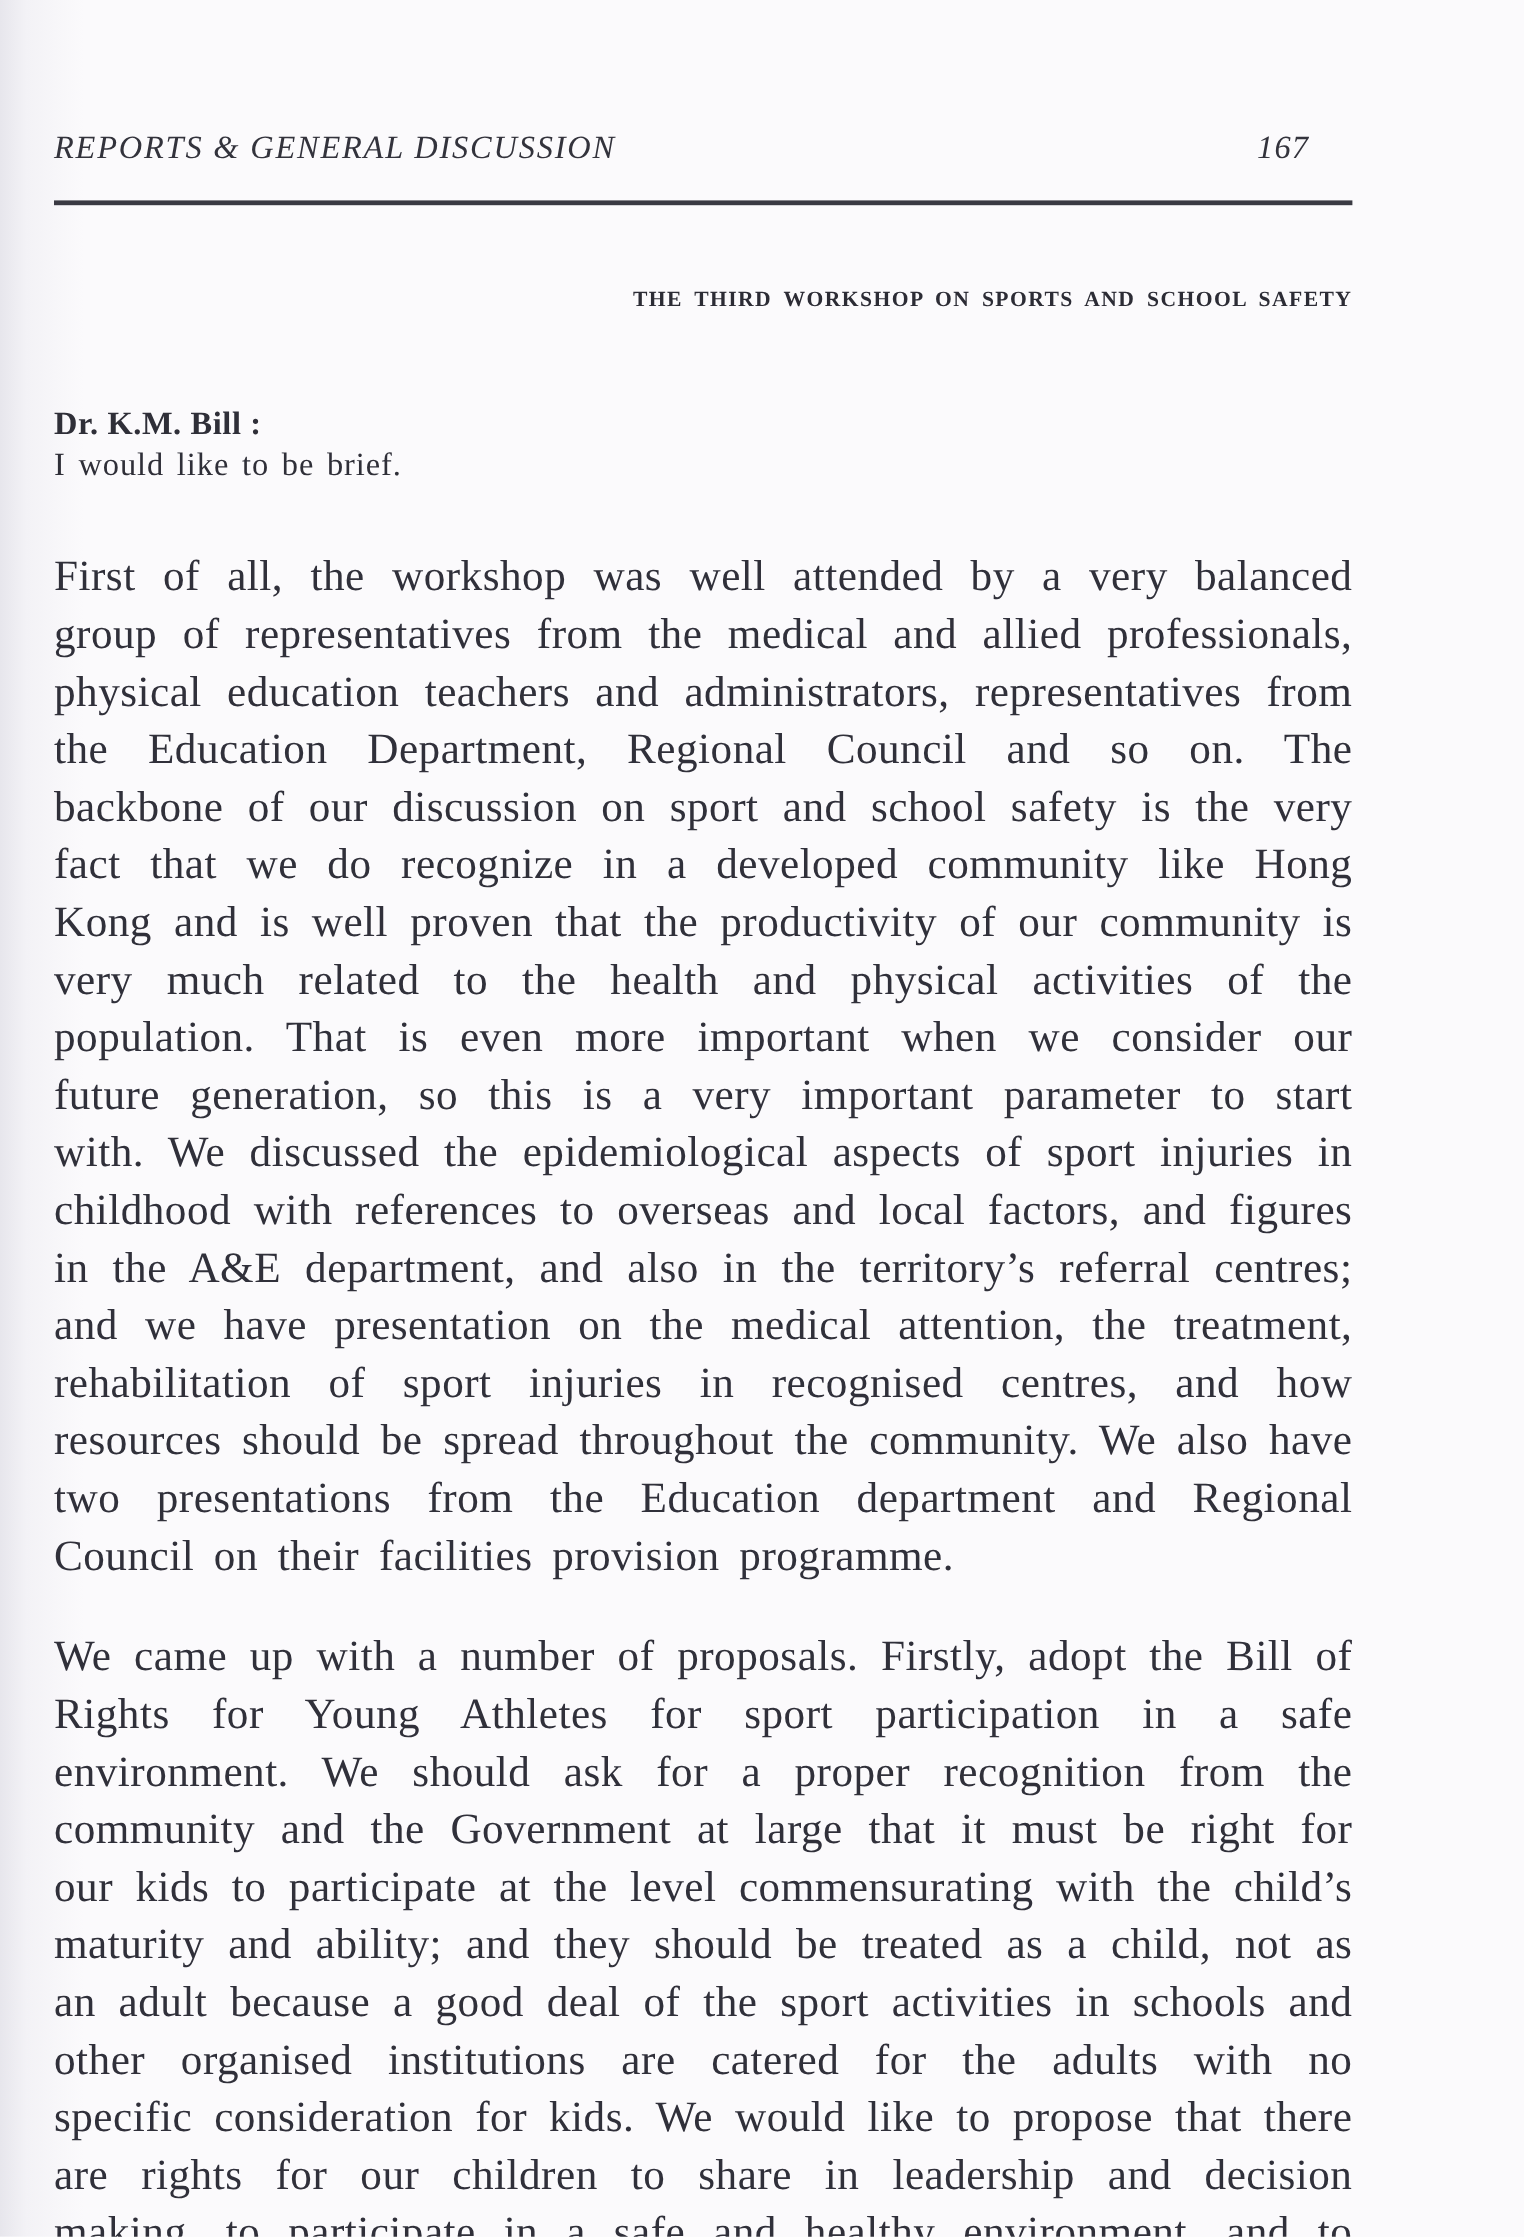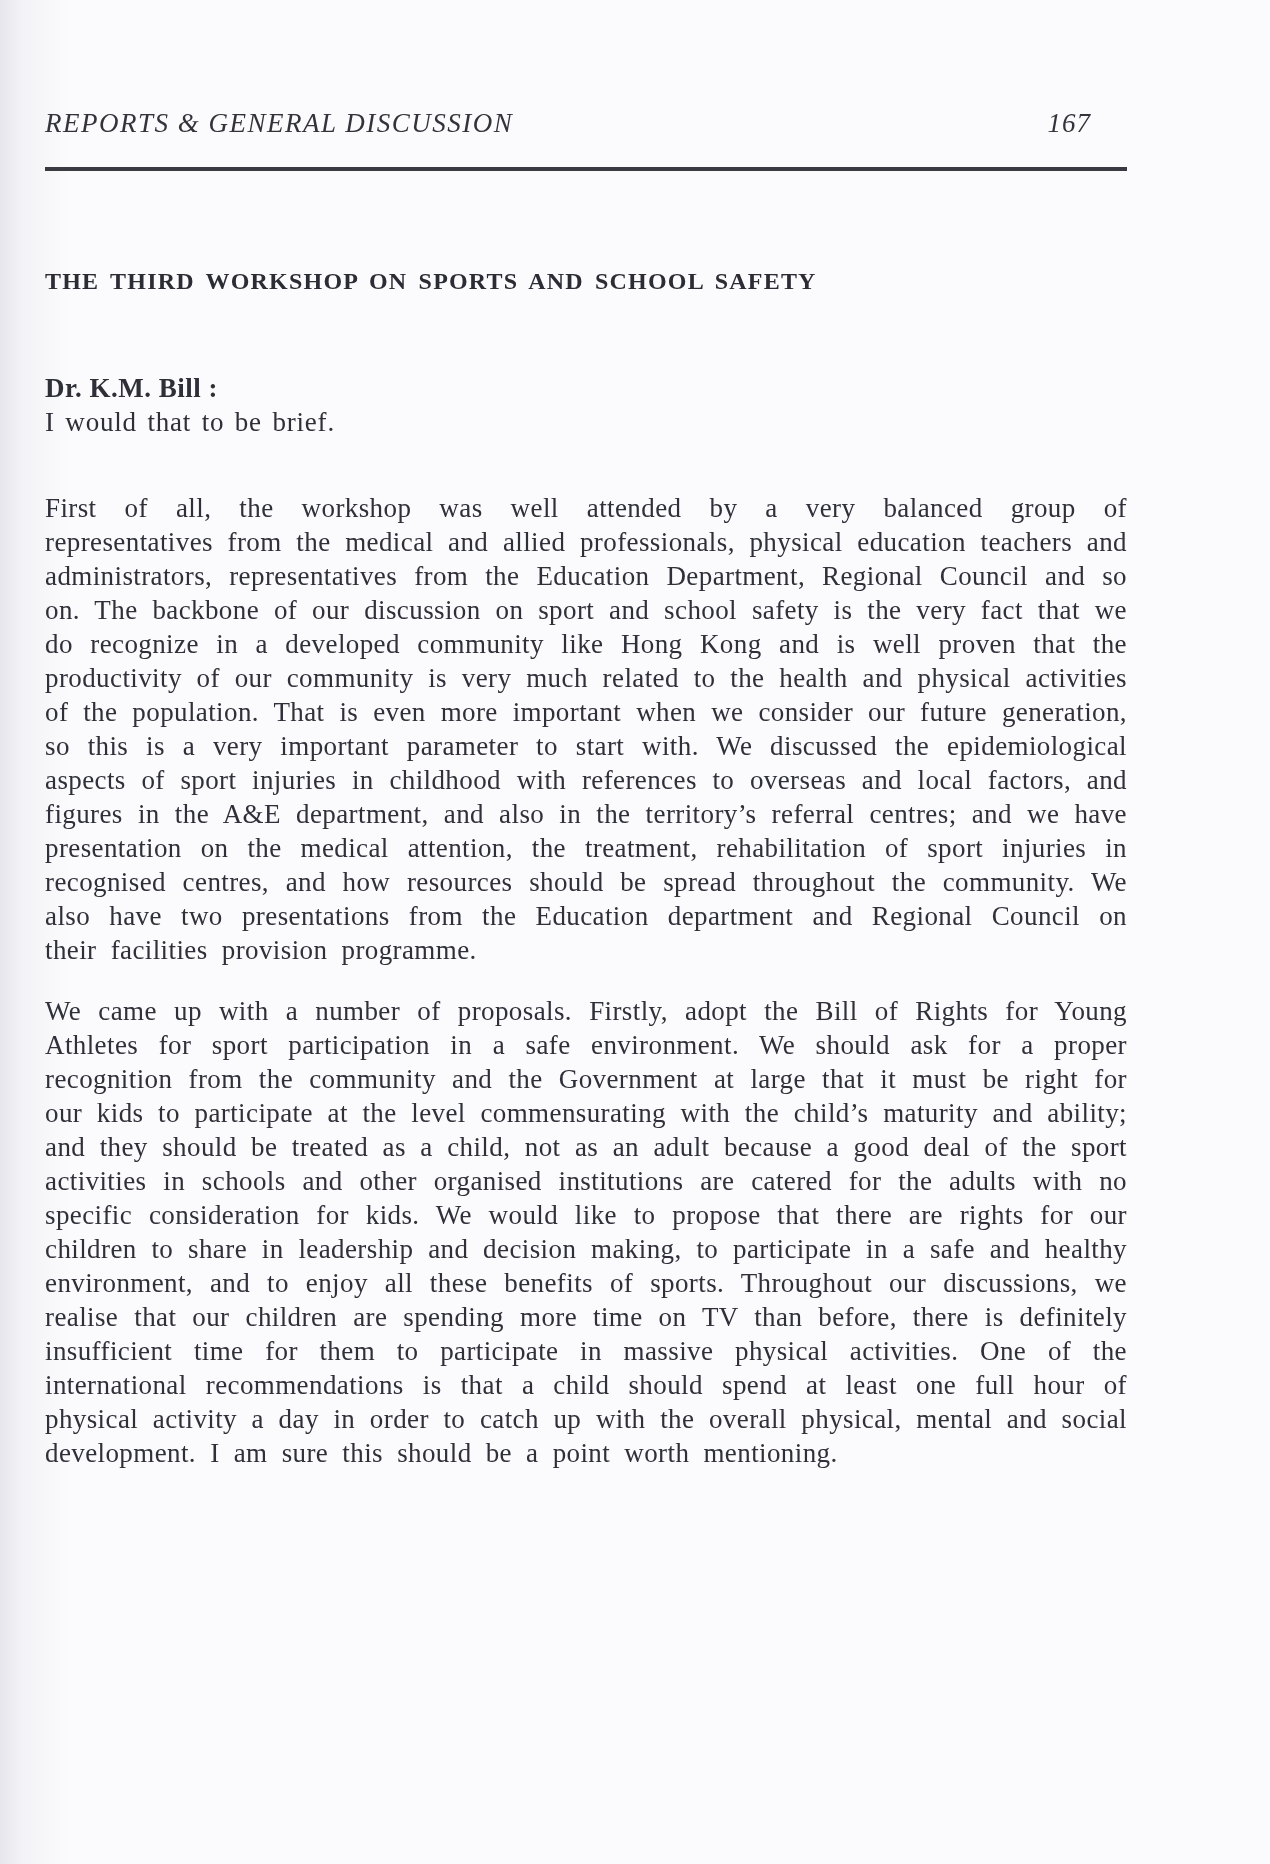--- a/index.html
+++ b/index.html
@@ -44,45 +44,45 @@
     text-align: right;
   }
   .head-rule {
     margin-top: 28px;
     height: 0;
     border: none;
     border-top: 4px solid #3a3a43;
     width: 100%;
   }
   .doc-title {
-    margin-top: 97px;
-    text-align: left;
+    margin-top: 68px;
+    text-align: right;
     font-weight: bold;
-    font-size: 24px;
+    font-size: 18px;
     letter-spacing: 1.2px;
     word-spacing: 4px;
     color: #2c2c35;
   }
   .speaker {
     margin-top: 76px;
     font-size: 27px;
     line-height: 34px;
   }
   .speaker .name {
     font-weight: bold;
     letter-spacing: 0.5px;
   }
   .speaker .intro {
     letter-spacing: 0.8px;
     word-spacing: 3px;
   }
   .body-para {
     margin-top: 52px;
-    font-size: 27px;
-    line-height: 34px;
+    font-size: 36px;
+    line-height: 48px;
     text-align: justify;
     letter-spacing: 0.4px;
     word-spacing: 7px;
     color: #30303a;
   }
   .body-para + .body-para {
     margin-top: 16px;
   }
 </style>
 </head>
@@ -95,21 +95,21 @@
       <span class="title">REPORTS &amp; GENERAL DISCUSSION</span>
       <span class="page-num">167</span>
     </div>
 
     <hr class="head-rule">
 
     <div class="doc-title">THE THIRD WORKSHOP ON SPORTS AND SCHOOL SAFETY</div>
 
     <div class="speaker">
       <div class="name">Dr. K.M. Bill :</div>
-      <div class="intro">I would that to be brief.</div>
+      <div class="intro">I would like to be brief.</div>
     </div>
 
     <p class="body-para">First of all, the workshop was well attended by a very balanced group of representatives from the medical and allied professionals, physical education teachers and administrators, representatives from the Education Department, Regional Council and so on. The backbone of our discussion on sport and school safety is the very fact that we do recognize in a developed community like Hong Kong and is well proven that the productivity of our community is very much related to the health and physical activities of the population. That is even more important when we consider our future generation, so this is a very important parameter to start with. We discussed the epidemiological aspects of sport injuries in childhood with references to overseas and local factors, and figures in the A&amp;E department, and also in the territory’s referral centres; and we have presentation on the medical attention, the treatment, rehabilitation of sport injuries in recognised centres, and how resources should be spread throughout the community. We also have two presentations from the Education department and Regional Council on their facilities provision programme.</p>
 
     <p class="body-para">We came up with a number of proposals. Firstly, adopt the Bill of Rights for Young Athletes for sport participation in a safe environment. We should ask for a proper recognition from the community and the Government at large that it must be right for our kids to participate at the level commensurating with the child’s maturity and ability; and they should be treated as a child, not as an adult because a good deal of the sport activities in schools and other organised institutions are catered for the adults with no specific consideration for kids. We would like to propose that there are rights for our children to share in leadership and decision making, to participate in a safe and healthy environment, and to enjoy all these benefits of sports. Throughout our discussions, we realise that our children are spending more time on TV than before, there is definitely insufficient time for them to participate in massive physical activities. One of the international recommendations is that a child should spend at least one full hour of physical activity a day in order to catch up with the overall physical, mental and social development. I am sure this should be a point worth mentioning.</p>
 
   </div>
 </div>
 
 </body></html>

